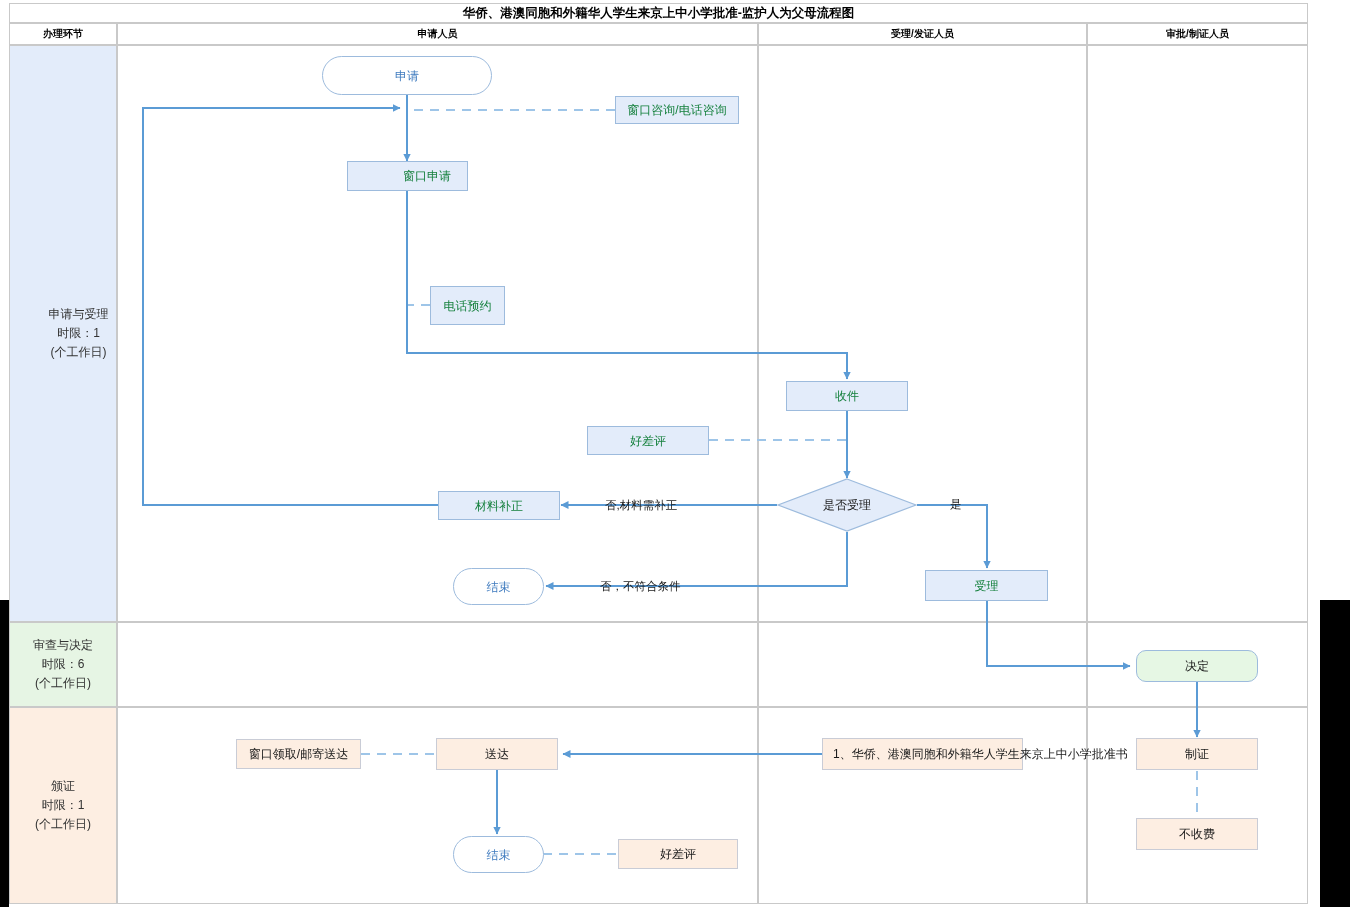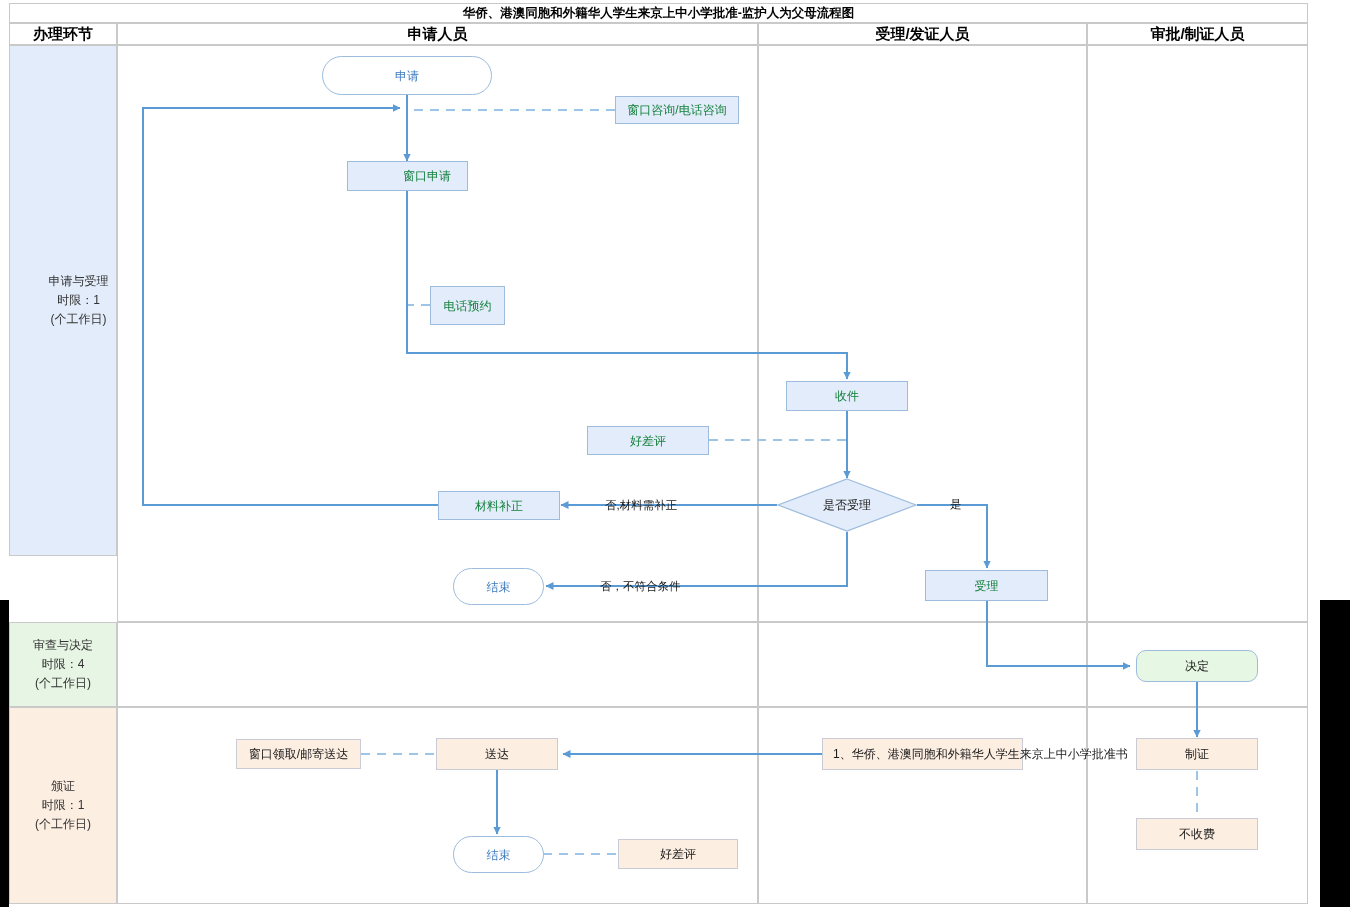--- a/index.html
+++ b/index.html
@@ -21,24 +21,24 @@
   #title-bar{
     left:9px;top:3px;width:1299px;height:20px;
     display:flex;align-items:center;justify-content:center;
     font-size:12.5px;font-weight:bold;color:#000;background:#fff;
   }
   #hdr-stage{left:9px;top:23px;width:108px;height:22px;}
   #hdr-applicant{left:117px;top:23px;width:641px;height:22px;}
   #hdr-accept{left:758px;top:23px;width:329px;height:22px;text-align:right;}
   #hdr-approve{left:1087px;top:23px;width:221px;height:22px;}
   .hdr{display:flex;align-items:center;justify-content:center;
-       font-size:15px;font-weight:bold;color:#000;background:#fff;}
-
-  
-  #stage-1{left:9px;top:45px;width:108px;height:511px;background:#e3ecfa;padding-left:31px;}
+       font-size:10px;font-weight:bold;color:#000;background:#fff;}
+
+  
+  #stage-1{left:9px;top:45px;width:108px;height:577px;background:#e3ecfa;padding-left:31px;}
   #stage-2{left:9px;top:622px;width:108px;height:85px;background:#e6f5e4;}
   #stage-3{left:9px;top:707px;width:108px;height:197px;background:#fdeee2;}
   .stage{display:flex;flex-direction:column;align-items:center;justify-content:center;
          font-size:12px;color:#333;line-height:19px;text-align:center;}
 
   
   #lane-1a{left:117px;top:45px;width:641px;height:577px;}
   #lane-1b{left:758px;top:45px;width:329px;height:577px;}
   #lane-1c{left:1087px;top:45px;width:221px;height:577px;}
   #lane-2a{left:117px;top:622px;width:641px;height:85px;}
@@ -82,21 +82,21 @@
 <div class="cell hdr" id="hdr-accept">受理/发证人员</div>
 <div class="cell hdr" id="hdr-approve">审批/制证人员</div>
 
 <div class="cell stage" id="stage-1">
   <div>申请与受理</div>
   <div>时限：1</div>
   <div>(个工作日)</div>
 </div>
 <div class="cell stage" id="stage-2">
   <div>审查与决定</div>
-  <div>时限：4</div>
+  <div>时限：6</div>
   <div>(个工作日)</div>
 </div>
 <div class="cell stage" id="stage-3">
   <div>颁证</div>
   <div>时限：1</div>
   <div>(个工作日)</div>
 </div>
 
 <div class="cell lane" id="lane-1a"></div>
 <div class="cell lane" id="lane-1b"></div>

